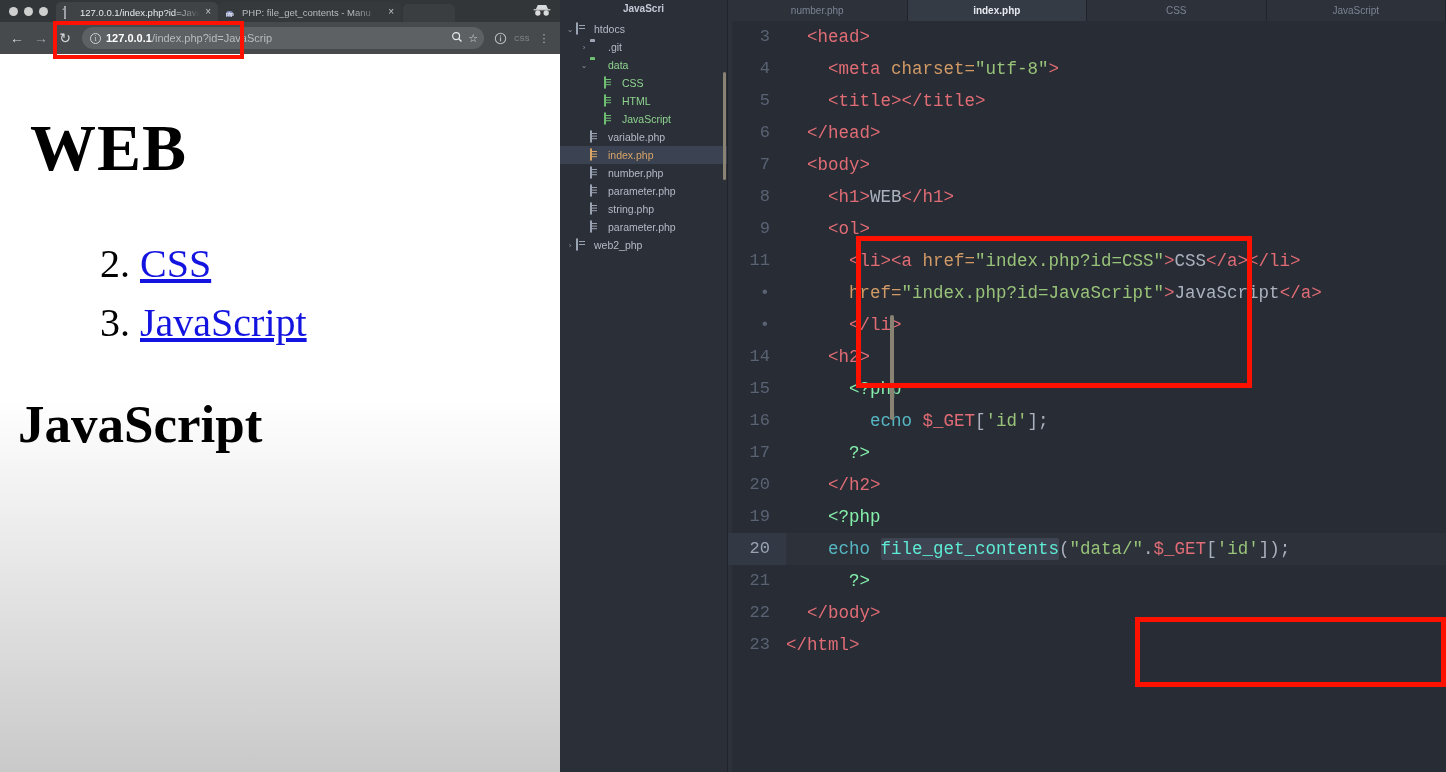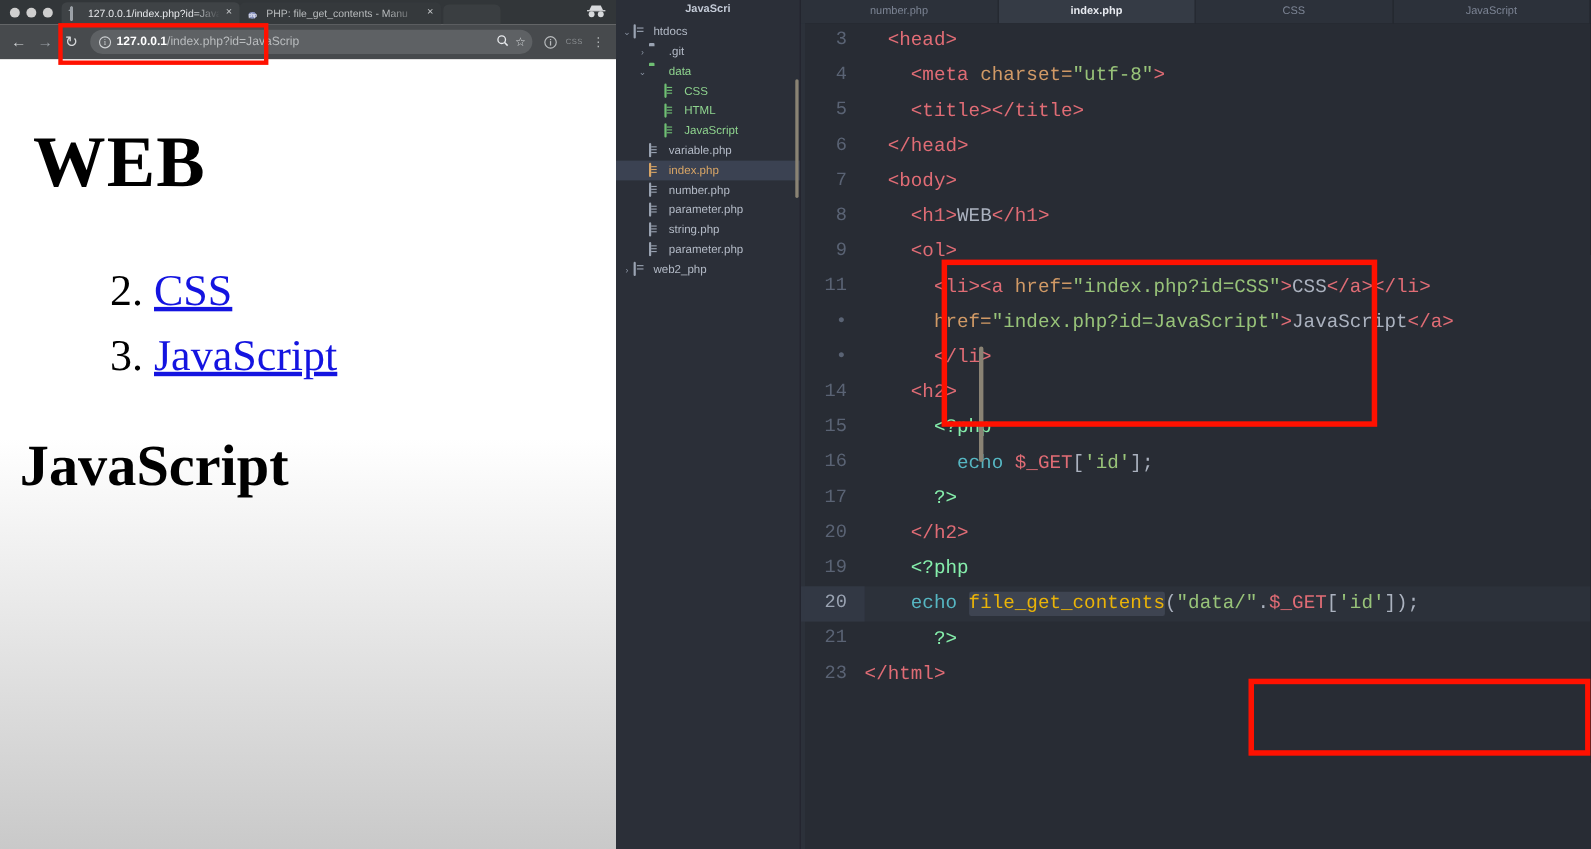--- a/index.html
+++ b/index.html
@@ -210,21 +210,21 @@
   .cl.active-line .gut { color: #9aa3b2; background: #323844; height: 32px; line-height: 32px; }
   .gut-dot { color: #5a6374; font-size: 17px; }
   .code { flex: 1 1 auto; overflow: visible; }
   .tag  { color: #e06c75; }
   .attr { color: #d19a66; }
   .str  { color: #98c379; }
   .txt  { color: #abb2bf; }
   .php  { color: #86efac; }
   .kw   { color: #56b6c2; }
   .var  { color: #e06c75; }
-  .fn   { color: #eab308; }
+  .fn   { color: #5eead4; }
   .punc { color: #abb2bf; }
   .fn-hl { background: #3e4451; border-radius: 2px; padding: 1px 0; }
 
   .ed-gutter-bar {
     position: absolute; left: 0; top: 21px; width: 4px; height: 751px;
     background: #2c313a;
   }
   .ed-scroll {
     position: absolute; left: 162px; top: 315px; width: 4px; height: 105px;
     background: #8a8374; border-radius: 2px;
@@ -435,20 +435,21 @@
           <div class="cl"><span class="gut gut-dot">•</span><span class="code"><span class="txt">      </span><span class="attr">href=</span><span class="str">"index.php?id=JavaScript"</span><span class="tag">&gt;</span><span class="txt">JavaScript</span><span class="tag">&lt;/a&gt;</span></span></div>
           <div class="cl"><span class="gut gut-dot">•</span><span class="code"><span class="txt">      </span><span class="tag">&lt;/li&gt;</span></span></div>
           <div class="cl"><span class="gut">14</span><span class="code"><span class="txt">    </span><span class="tag">&lt;h2&gt;</span></span></div>
           <div class="cl"><span class="gut">15</span><span class="code"><span class="txt">      </span><span class="php">&lt;?php</span></span></div>
           <div class="cl"><span class="gut">16</span><span class="code"><span class="txt">        </span><span class="kw">echo </span><span class="var">$_GET</span><span class="punc">[</span><span class="str">'id'</span><span class="punc">];</span></span></div>
           <div class="cl"><span class="gut">17</span><span class="code"><span class="txt">      </span><span class="php">?&gt;</span></span></div>
           <div class="cl"><span class="gut">20</span><span class="code"><span class="txt">    </span><span class="tag">&lt;/h2&gt;</span></span></div>
           <div class="cl"><span class="gut">19</span><span class="code"><span class="txt">    </span><span class="php">&lt;?php</span></span></div>
           <div class="cl active-line"><span class="gut">20</span><span class="code"><span class="txt">    </span><span class="kw">echo </span><span class="fn fn-hl">file_get_contents</span><span class="punc">(</span><span class="str">"data/"</span><span class="punc">.</span><span class="var">$_GET</span><span class="punc">[</span><span class="str">'id'</span><span class="punc">]);</span></span></div>
           <div class="cl"><span class="gut">21</span><span class="code"><span class="txt">      </span><span class="php">?&gt;</span></span></div>
+          <div class="cl"><span class="gut">22</span><span class="code"><span class="txt">  </span><span class="tag">&lt;/body&gt;</span></span></div>
           <div class="cl"><span class="gut">23</span><span class="code"><span class="txt"></span><span class="tag">&lt;/html&gt;</span></span></div>
         </div>
       <div class="ed-scroll"></div>
     </div>
 
   </div>
 
   <div class="ed-redbox-1"></div>
   <div class="ed-redbox-2"></div>
 </div>

